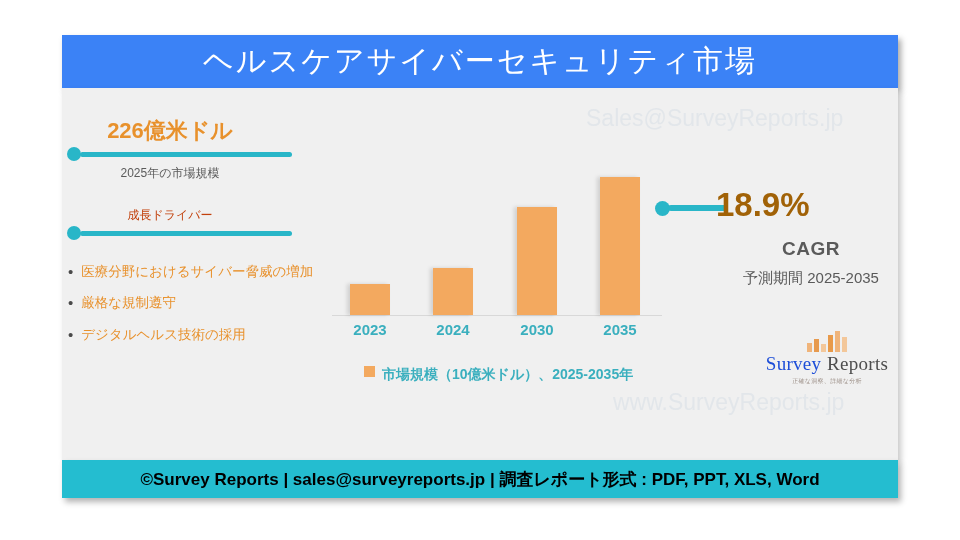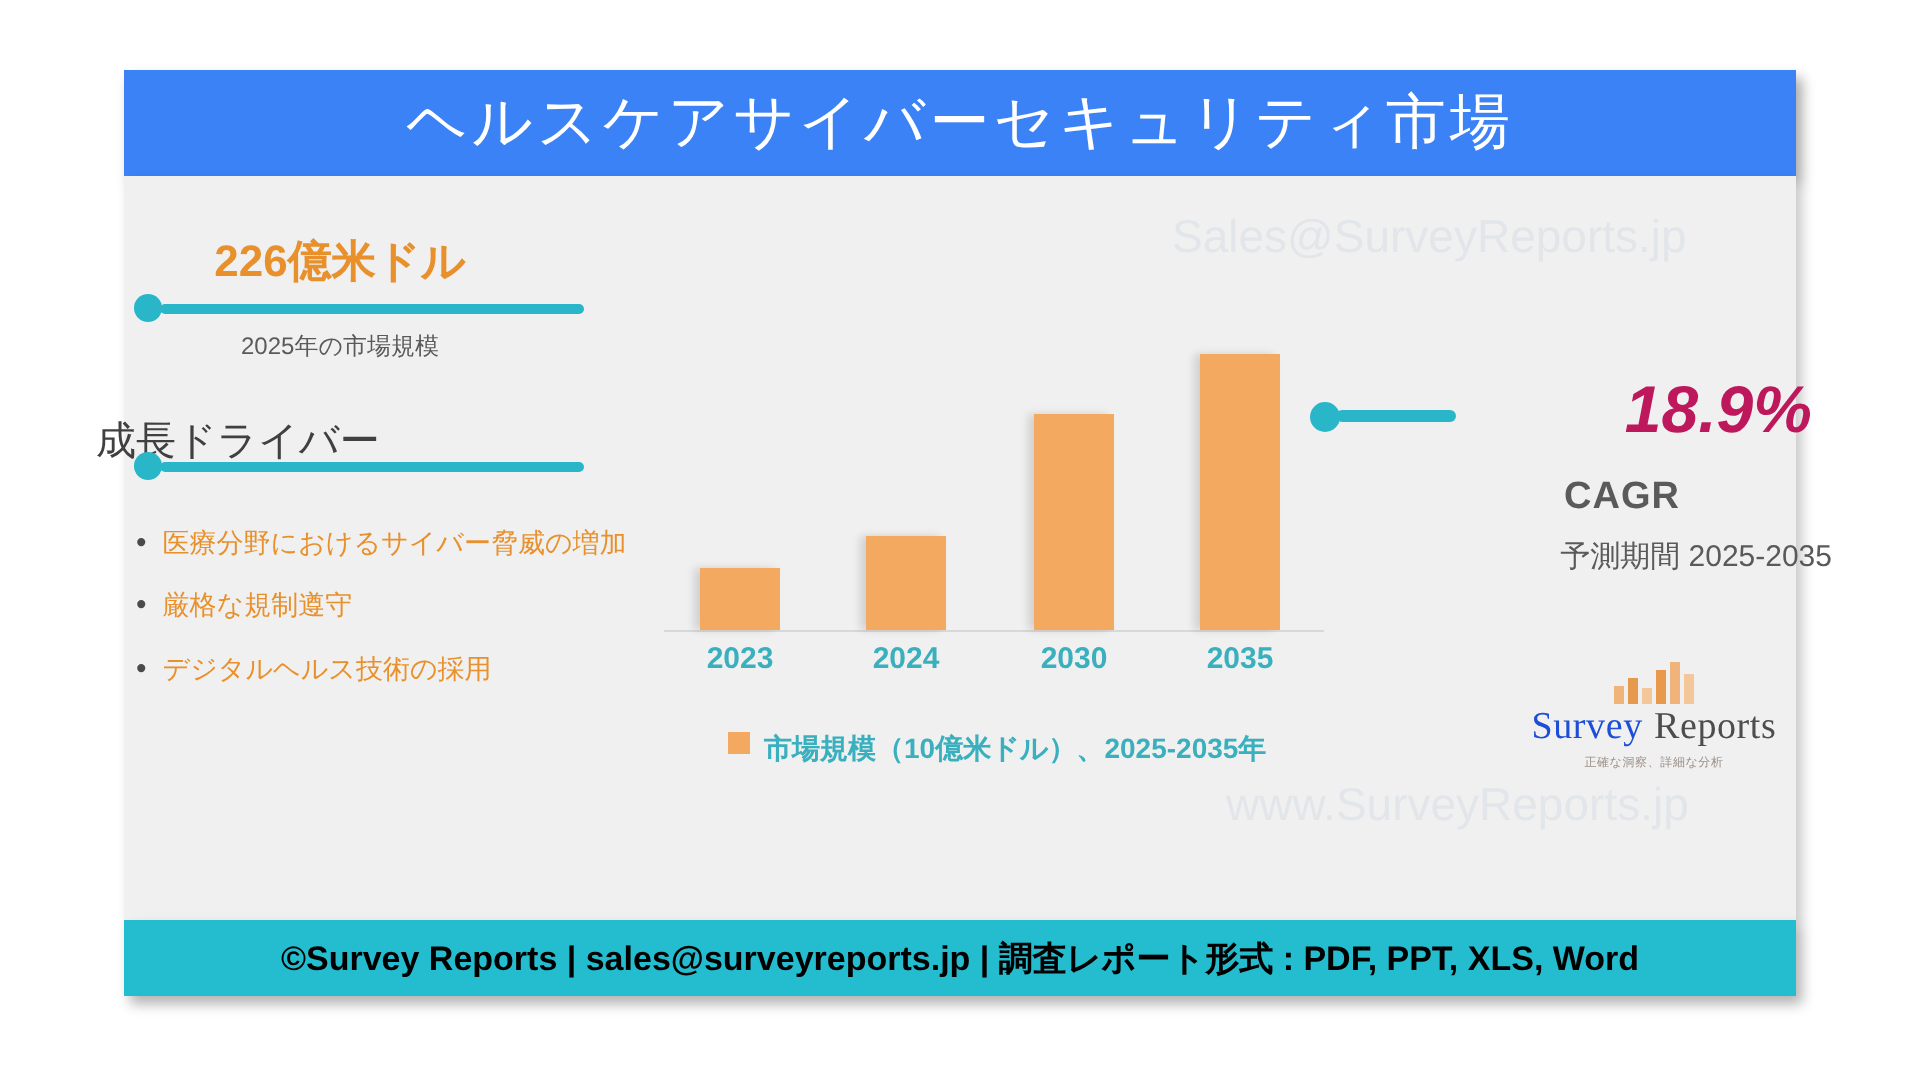--- a/index.html
+++ b/index.html
@@ -106,23 +106,23 @@
     width:244px;
     text-align:center;
     color:#5a5a5a;
     font-size:12px;
     white-space:nowrap;
   }
   .drivers-heading {
     position:absolute;
     left:48px; top:207px;
     width:244px;
-    text-align:left;
-    color:#404040;
-    font-size:20px;
+    text-align:center;
+    color:#c2410c;
+    font-size:12px;
     white-space:nowrap;
   }
 
   .driver-list {
     position:absolute;
     left:68px; top:262px;
     width:262px;
   }
   .driver-item {
     display:flex;
@@ -192,42 +192,41 @@
     position:absolute;
     left:668px; top:205px;
     width:60px; height:6px;
     background:#29b6c8;
     border-radius:3px;
   }
   .cagr-value {
     position:absolute;
     left:716px; top:186px;
     width:190px;
-    text-align:right;
-    color:#be185d;
+    text-align:left;
+    color:#a16207;
     font-size:33px;
     font-weight:bold;
     white-space:nowrap;
-    font-style:italic;
   }
   .cagr-label {
     position:absolute;
     left:716px; top:238px;
     width:190px;
     text-align:center;
     color:#5a5a5a;
     font-size:19px;
     font-weight:bold;
     letter-spacing:0.5px;
   }
   .cagr-period {
     position:absolute;
     left:706px; top:269px;
     width:210px;
-    text-align:right;
+    text-align:center;
     color:#5a5a5a;
     font-size:15px;
     white-space:nowrap;
   }
 
   
   .logo-block {
     position:absolute;
     left:748px; top:330px;
     width:158px;

